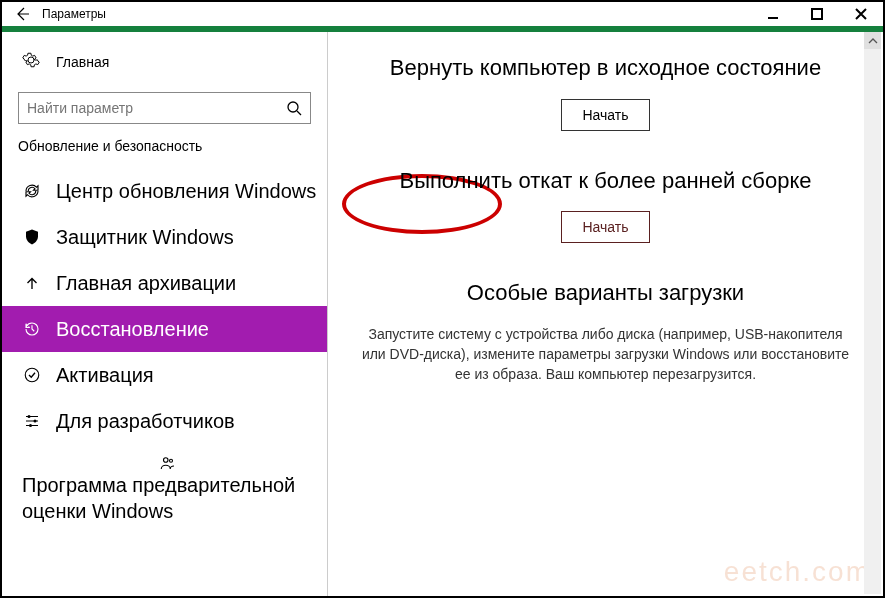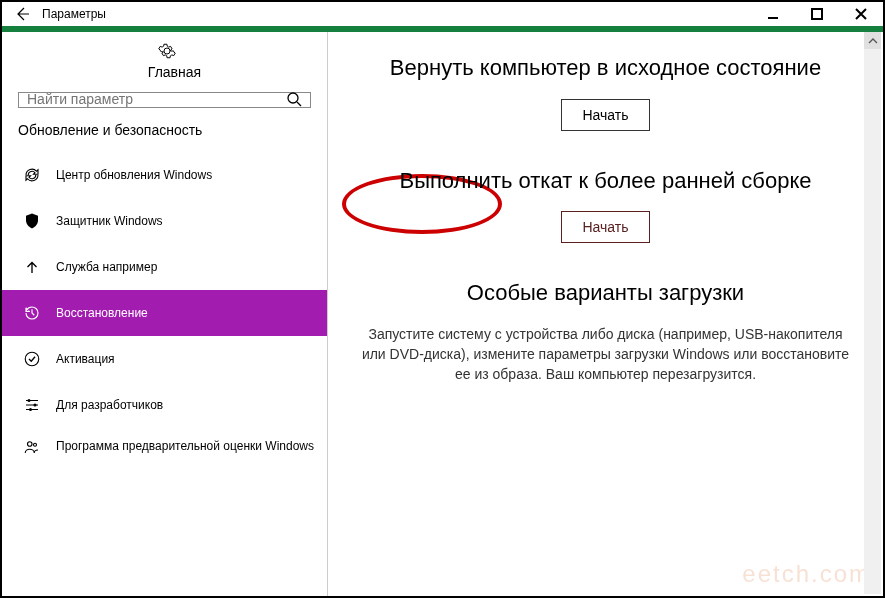--- a/index.html
+++ b/index.html
@@ -3,41 +3,41 @@
   <meta charset="utf-8">
   <style>
     * { margin: 0; padding: 0; box-sizing: border-box; font-family: "Segoe UI", Tahoma, sans-serif; }
     body { width: 885px; height: 598px; background: #fff; border: 2px solid #000; overflow: hidden; position: relative; }
     .titlebar { height: 30px; background: #fff; display: flex; align-items: center; padding-left: 8px; border-bottom: 6px solid #15803d; }
     .tb-back { width: 24px; height: 24px; display: flex; align-items: center; justify-content: center; margin-right: 8px; cursor: pointer; }
     .tb-title { font-size: 12px; flex: 1; }
     .tb-ctrl { width: 44px; height: 30px; display: flex; align-items: center; justify-content: center; cursor: pointer; }
     .inner { display: flex; height: calc(100% - 30px); }
     .sidebar { width: 326px; height: 100%; padding-top: 10px; border-right: 1px solid #ccc; position: relative; }
-    .home { display: flex; align-items: center; height: 40px; padding-left: 20px; cursor: pointer; flex-direction: column; }
+    .home { display: flex; align-items: center; height: 40px; padding-left: 20px; cursor: pointer; }
     .home-icon { width: 20px; margin-right: 14px; }
     .home-label { font-size: 14px; }
     .search-wrap { padding: 10px 16px 14px 16px; }
-    .search { width: 100%; height: 16px; border: 1px solid #888; display: flex; align-items: flex-end; padding: 0 8px; }
+    .search { width: 100%; height: 32px; border: 1px solid #888; display: flex; align-items: center; padding: 0 8px; }
     .search input { flex: 1; border: none; outline: none; font-size: 14px; background: transparent; }
     .search-icon { width: 16px; height: 16px; }
     .cat-label { font-size: 14px; padding: 0 16px 14px 16px; color: #000; }
-    .nav-item { height: 46px; display: flex; align-items: center; padding-left: 20px; cursor: pointer; font-size: 12px; }
+    .nav-item { height: 46px; display: flex; align-items: center; padding-left: 20px; cursor: pointer; font-size: 20px; }
     .nav-item.active { background: #a21caf; color: #fff; }
     .nav-icon { width: 20px; margin-right: 14px; display: flex; align-items: center; justify-content: center; }
     .content { flex: 1; padding: 22px 28px 0 28px; overflow: hidden; position: relative; }
     .scrollbar { position: absolute; right: 2px; top: 30px; width: 17px; bottom: 2px; background: #f0f0f0; }
     .scroll-thumb-up { width: 17px; height: 17px; background: #e0e0e0; display:flex; align-items:center; justify-content:center; cursor:pointer; }
     h1 { font-size: 22px; font-weight: 400; margin-bottom: 16px; line-height: 1.3; }
     .desc { font-size: 14px; line-height: 1.45; color: #333; margin-bottom: 18px; }
     .btn { display: inline-block; border: 1.5px solid #333; padding: 7px 20px; font-size: 14px; cursor: pointer; background: #fff; }
     .btn.dark { border-color: #5a2020; color: #5a2020; }
     .section { margin-bottom: 36px; position: relative; text-align: center; }
     .highlight-ellipse { position: absolute; width: 160px; height: 60px; border: 4px solid #cc0000; border-radius: 50%; left: -14px; top: 120px; pointer-events: none; }
-    .watermark { position: absolute; right: 12px; bottom: 8px; font-size: 24px; font-weight: 300; color: rgba(220,120,60,0.22); letter-spacing: 2px; pointer-events:none;margin-top:39px; }
+    .watermark { position: absolute; right: 12px; bottom: 8px; font-size: 28px; font-weight: 300; color: rgba(220,120,60,0.22); letter-spacing: 2px; pointer-events:none;margin-top:39px; }
   </style>
 </head>
 <body>
 
 <div class="titlebar">
   <div class="tb-back">
     <svg width="16" height="16" viewBox="0 0 16 16">
         <path d="M10 2 L4 8 L10 14 M4 8 L15 8" stroke="#000" stroke-width="1.2" fill="none"></path>
       </svg>
   </div>
@@ -97,21 +97,21 @@
           </svg>
         </span>
       <span>Защитник Windows</span>
     </div>
     <div class="nav-item">
       <span class="nav-icon">
           <svg width="18" height="18" viewBox="0 0 24 24">
             <path d="M12 20V6M6 12l6-6 6 6" fill="none" stroke="#000" stroke-width="1.8"></path>
           </svg>
         </span>
-      <span>Служба например</span>
+      <span>Главная архивации</span>
     </div>
     <div class="nav-item active">
       <span class="nav-icon">
           <svg width="18" height="18" viewBox="0 0 24 24">
             <path d="M12 7v5l3 3M4 12a8 8 0 108-8 8 8 0 00-7 4l-1-3v5h5l-2-1" fill="none" stroke="#fff" stroke-width="1.5"></path>
           </svg>
         </span>
       <span>Восстановление</span>
     </div>
     <div class="nav-item">
@@ -127,21 +127,21 @@
       <span class="nav-icon">
           <svg width="18" height="18" viewBox="0 0 24 24">
             <path d="M4 6h16M4 12h16M4 18h16" stroke="#000" stroke-width="1.5"></path>
             <circle cx="8" cy="6" r="2" fill="#000"></circle>
             <circle cx="16" cy="12" r="2" fill="#000"></circle>
             <circle cx="10" cy="18" r="2" fill="#000"></circle>
           </svg>
         </span>
       <span>Для разработчиков</span>
     </div>
-    <div class="nav-item" style="height:auto; padding-top:10px; padding-bottom:10px;">
+    <div class="nav-item" style="height:auto; padding-top:10px; padding-bottom:10px;flex-direction:column;">
       <span class="nav-icon">
           <svg width="18" height="18" viewBox="0 0 24 24">
             <circle cx="9" cy="8" r="3" fill="none" stroke="#000" stroke-width="1.5"></circle>
             <path d="M3 20c0-3 3-5 6-5s6 2 6 5M16 7a2 2 0 110 4 2 2 0 010-4zM15 20c0-2 2-4 5-4" fill="none" stroke="#000" stroke-width="1.5"></path>
           </svg>
         </span>
       <span style="line-height:1.3">Программа предварительной оценки Windows</span>
     </div>
   </div>
 

